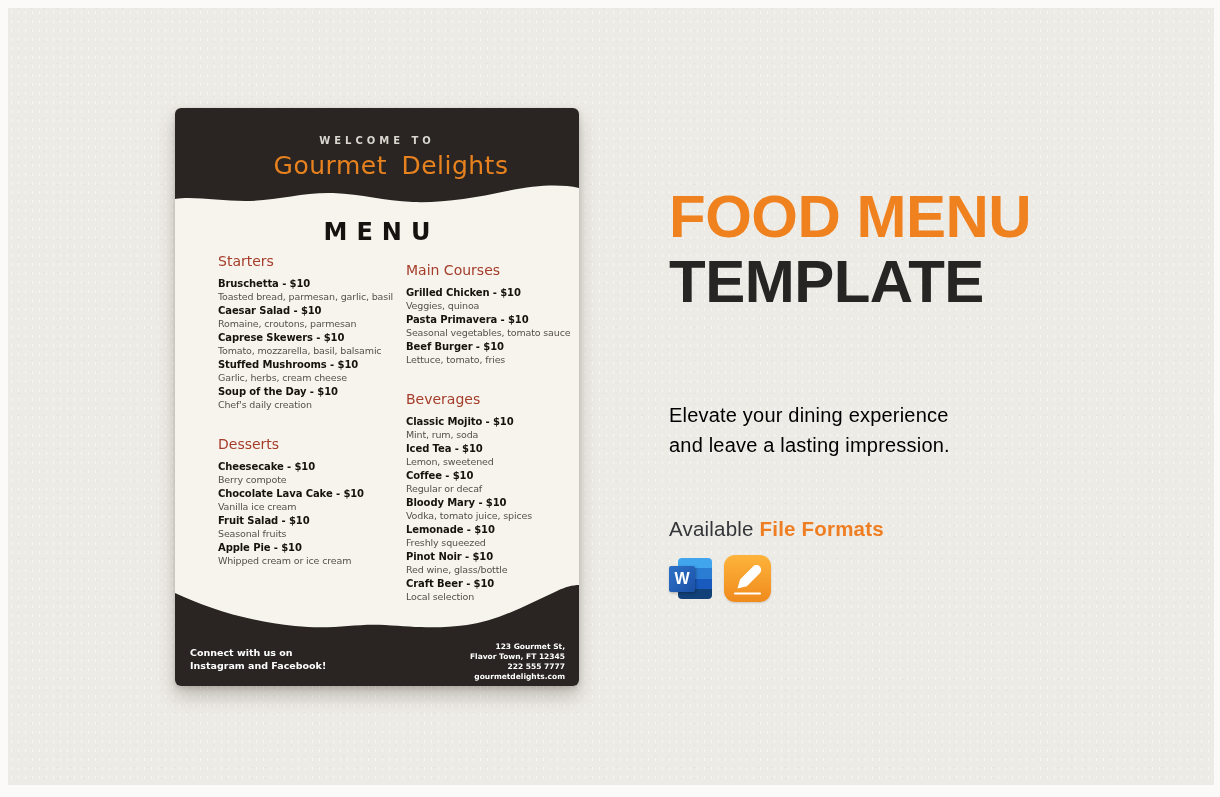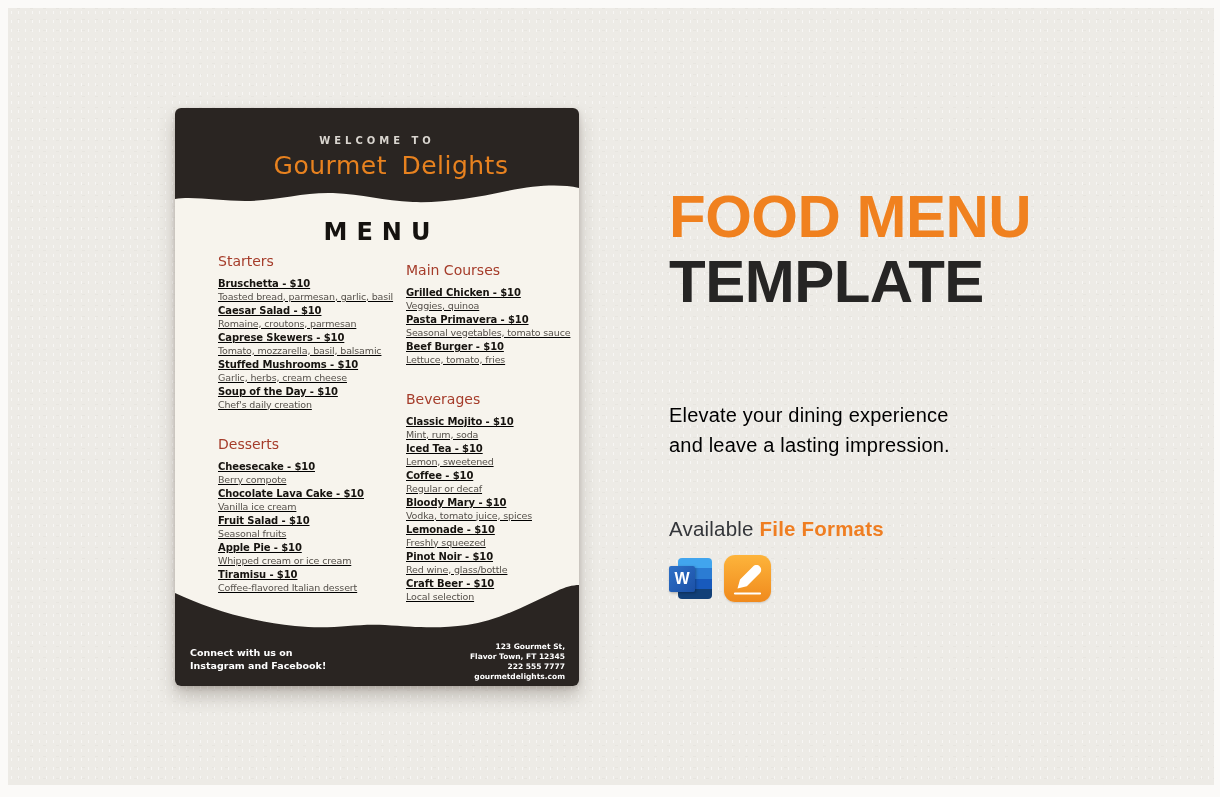--- a/index.html
+++ b/index.html
@@ -56,21 +56,21 @@
     display:flex;
   }
   .col-left  { width:188px; flex:none; }
   .col-right { flex:1; margin-top:9px; }
 
   .menu-section { margin-bottom:23px; }
   .sec-title {
     font-size:14px; font-weight:normal; color:#A53C2A;
     line-height:20px; margin-bottom:7px;
   }
-  .mi { margin-bottom:2px;text-decoration:underline; }
+  .mi { margin-bottom:2px; }
   .mi-name {
     font-size:10px; font-weight:bold; color:#16130F;
     line-height:12.5px; white-space:nowrap; letter-spacing:-.1px;
   }
   .mi-desc {
     font-size:9.5px; color:#55504A;
     line-height:12.5px; white-space:nowrap; letter-spacing:-.15px;
   }
 
   .ftr-social {
@@ -190,24 +190,20 @@
             <div class="mi">
               <div class="mi-name">Fruit Salad - $10</div>
               <div class="mi-desc">Seasonal fruits</div>
             </div>
 
             <div class="mi">
               <div class="mi-name">Apple Pie - $10</div>
               <div class="mi-desc">Whipped cream or ice cream</div>
             </div>
 
-            <div class="mi">
-              <div class="mi-name">Tiramisu - $10</div>
-              <div class="mi-desc">Coffee-flavored Italian dessert</div>
-            </div>
           </div>
       </section>
 
     </div>
     <div class="col-right">
 
       <section class="menu-section">
         <h3 class="sec-title">Main Courses</h3>
         <div>
 

